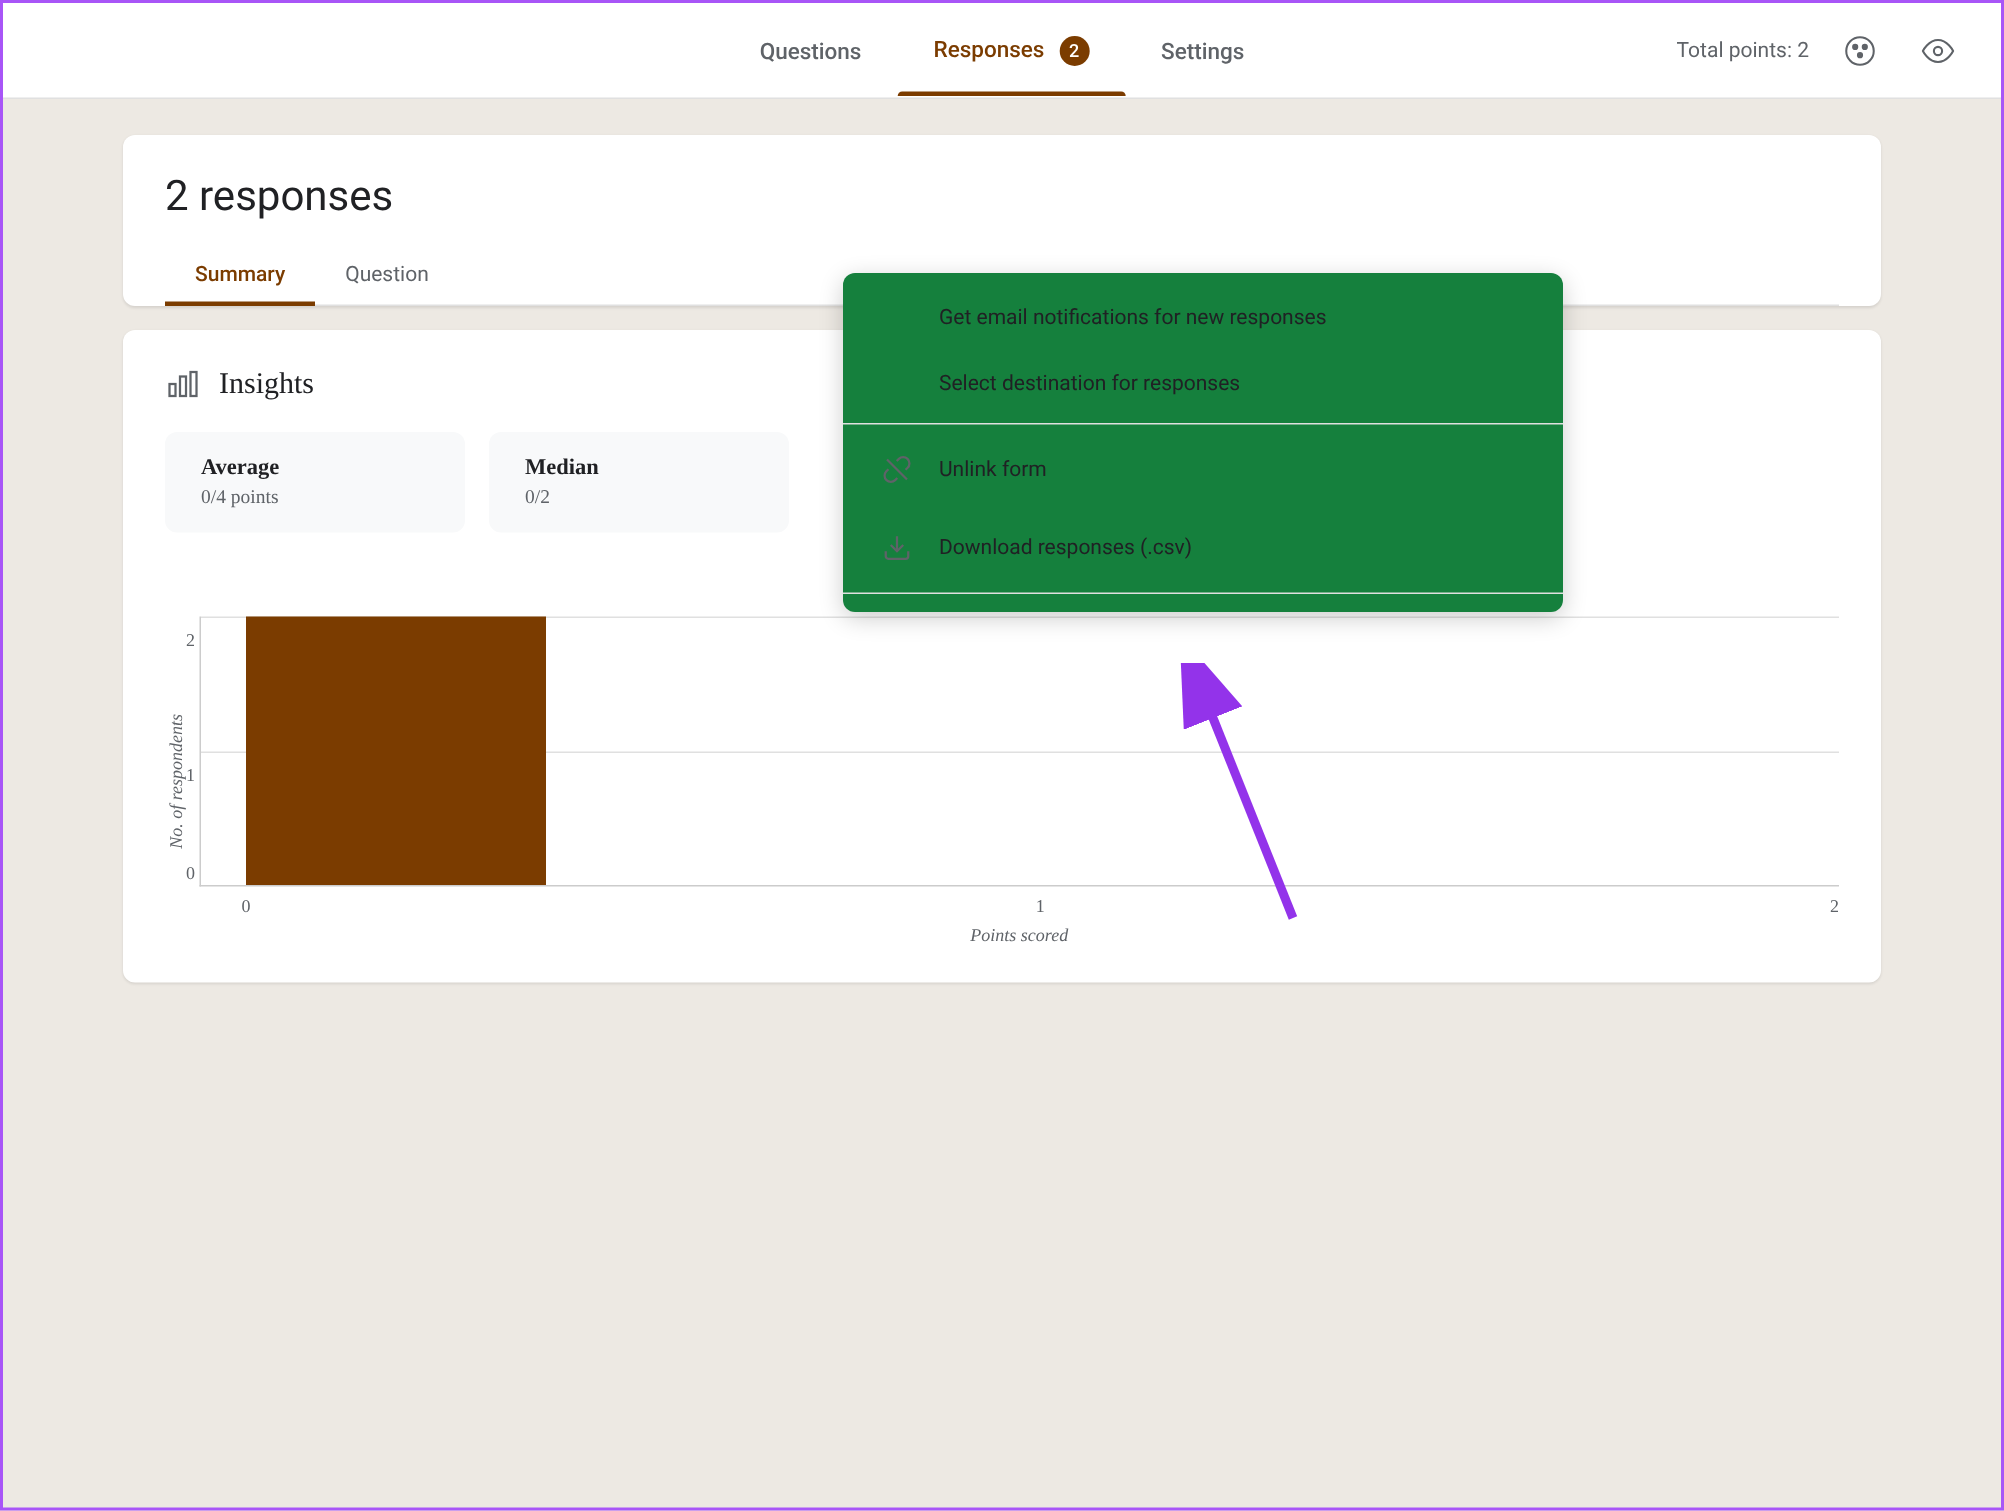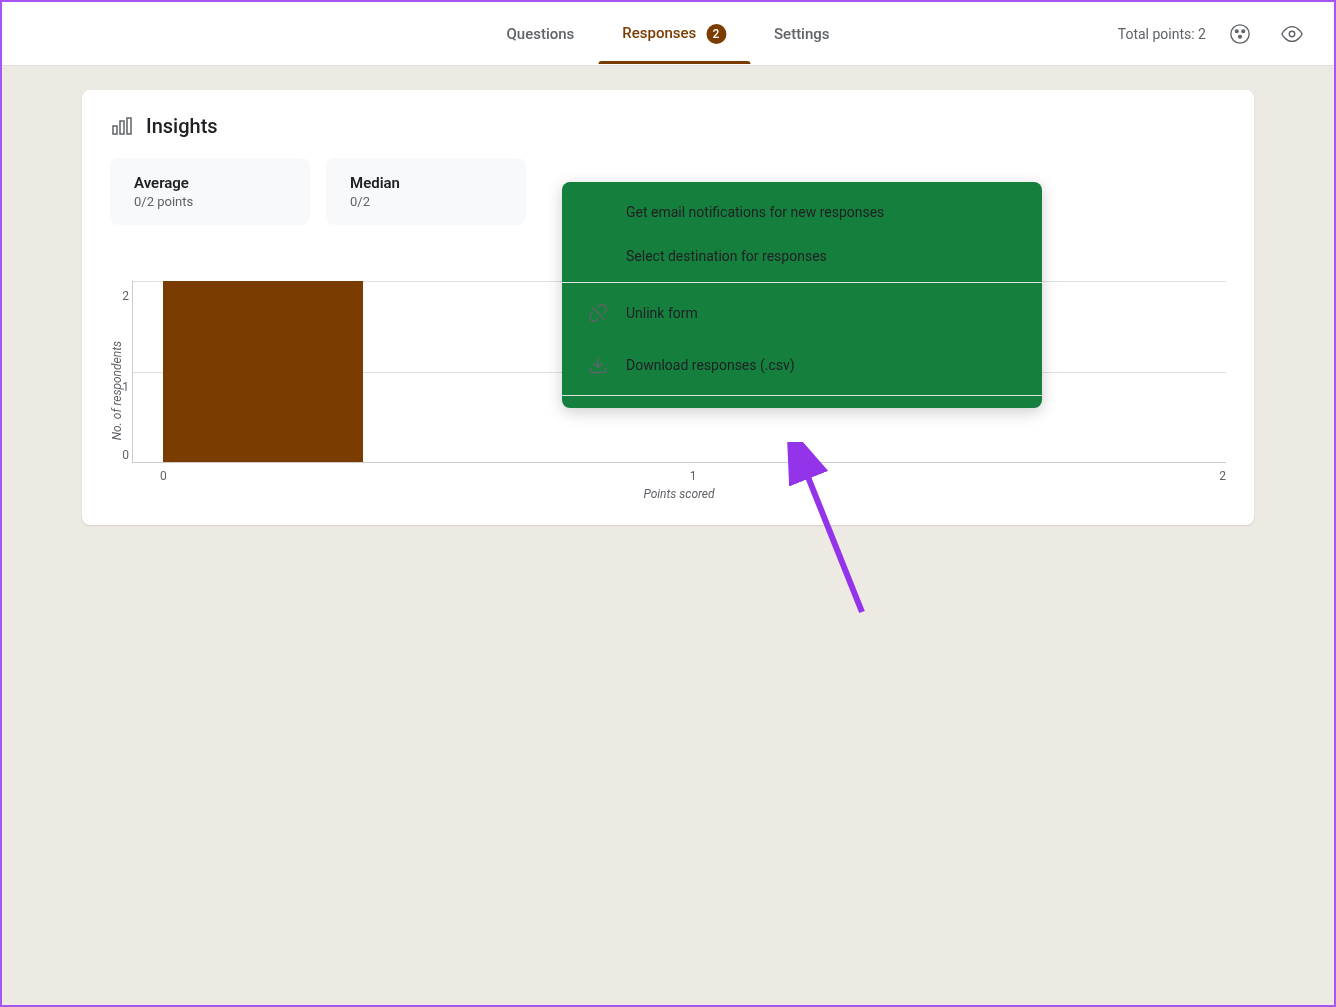--- a/index.html
+++ b/index.html
@@ -133,20 +133,21 @@
       height: 3px;
       background: #7b3c00;
     }
 
     
     .insights-card {
       background: #fff;
       border-radius: 8px;
       padding: 24px 28px;
       box-shadow: 0 1px 2px rgba(0,0,0,0.1);
+      font-family: Liberation Serif, serif;
     }
     .insights-header {
       display: flex;
       align-items: center;
       gap: 12px;
       margin-bottom: 20px;
     }
     .insights-title {
       font-size: 20px;
       font-weight: 500;
@@ -327,36 +328,47 @@
       <svg width="22" height="22" viewBox="0 0 24 24" fill="none" stroke="#5f6368" stroke-width="1.5">
         <path d="M1 12s4-8 11-8 11 8 11 8-4 8-11 8-11-8-11-8z"></path>
         <circle cx="12" cy="12" r="3"></circle>
       </svg>
     </div>
   </div>
 </div>
 
 <div class="main-content">
 
+  <div class="responses-card">
+    <div class="responses-title">2 responses</div>
+    <div class="sub-tabs">
+      <div class="sub-tab active">
+        <span>Summary</span>
+      </div>
+      <div class="sub-tab">
+        <span>Question</span>
+      </div>
+    </div>
+  </div>
 
   <div class="insights-card">
     <div class="insights-header">
 
       <svg width="24" height="24" viewBox="0 0 24 24" fill="none" stroke="#5f6368" stroke-width="1.5">
         <rect x="3" y="12" width="4" height="8"></rect>
         <rect x="10" y="7" width="4" height="13"></rect>
         <rect x="17" y="4" width="4" height="16"></rect>
       </svg>
       <span class="insights-title">Insights</span>
     </div>
 
     <div class="stats-row">
       <div class="stat-box">
         <div class="stat-label">Average</div>
-        <div class="stat-value">0/2 points</div>
+        <div class="stat-value">0/4 points</div>
       </div>
       <div class="stat-box">
         <div class="stat-label">Median</div>
         <div class="stat-value">0/2</div>
       </div>
     </div>
 
     <div class="chart-title">Total points distribution</div>
 
     <div class="chart-area">

